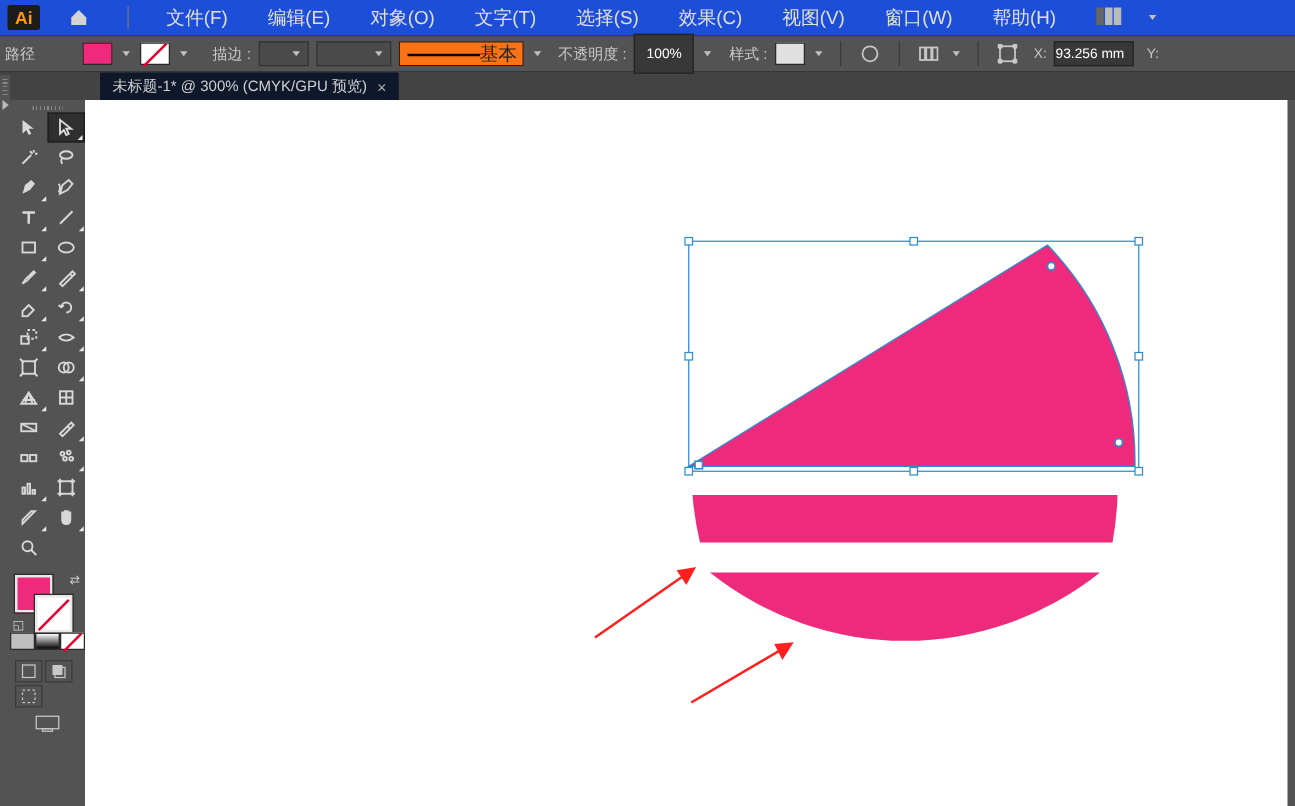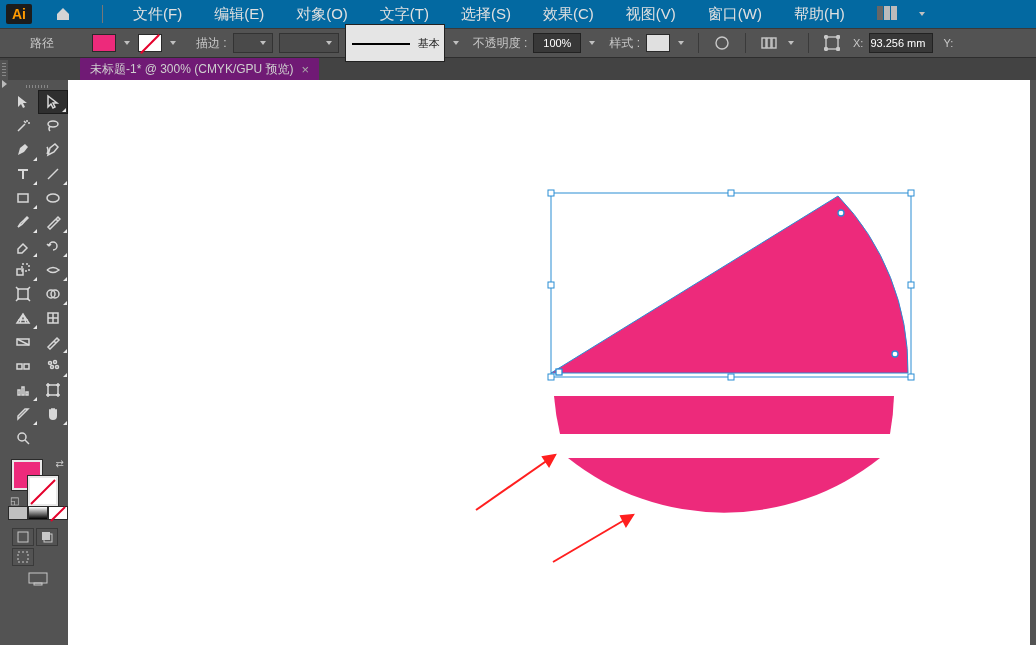--- a/index.html
+++ b/index.html
@@ -1,54 +1,54 @@
 <!DOCTYPE html>
 <html><head>
 <meta charset="utf-8">
 <style>
 *{margin:0;padding:0;box-sizing:border-box;font-family:"Microsoft YaHei",sans-serif;-webkit-user-select:none;user-select:none}
 body{width:1036px;height:645px;background:#535353;overflow:hidden;font-size:12px;color:#d4d4d4}
 
-.menubar{height:28px;background:#0369a1;display:flex;align-items:center;padding-left:6px;gap:16px}
+.menubar{height:28px;background:#1d4ed8;display:flex;align-items:center;padding-left:6px;gap:16px}
 .ai-logo{width:26px;height:20px;background:#1c1c1c;color:#ff9a00;font-weight:bold;font-size:14px;display:flex;align-items:center;justify-content:center;border-radius:2px;margin-right:4px}
 .home-ico{width:22px;height:22px;display:flex;align-items:center;justify-content:center;margin-right:6px}
 .home-ico svg{width:16px;height:16px;fill:#d4d4d4}
 .msep{width:1px;height:18px;background:#777;margin:0 6px}
 .mitem{padding:4px 8px;font-size:15px;color:#e0e0e0;white-space:nowrap}
 .layout-ico{width:24px;height:16px;display:flex;margin-left:8px}
 .layout-ico div{width:6px;height:14px;background:#bbb;margin-right:1px}
 .layout-ico div:first-child{background:#666}
 
 
-.optbar{height:30px;background:#535353;border-top:1px solid #3a3a3a;border-bottom:1px solid #2e2e2e;display:flex;align-items:center;padding-left:30px;font-size:12px;color:#c8c8c8;gap:6px}
+.optbar{height:30px;background:#535353;border-top:1px solid #3a3a3a;border-bottom:1px solid #2e2e2e;display:flex;align-items:center;padding-left:4px;font-size:12px;color:#c8c8c8;gap:6px}
 .sellabel{min-width:56px}
 .swatch-group{display:flex;align-items:center;gap:6px;margin-right:6px}
 .swatch{width:24px;height:18px;border:1px solid #2a2a2a;position:relative}
 .swatch.fill{background:#ed2a7b}
 .swatch.none{background:#fff}
 .swatch.none:after{content:"";position:absolute;left:-2px;right:-2px;top:50%;height:2px;background:#e4002b;transform:rotate(-45deg)}
 .dd-caret{width:10px;height:18px;display:flex;align-items:center;justify-content:center}
 .dd-caret:after{content:"";border-left:3px solid transparent;border-right:3px solid transparent;border-top:4px solid #c0c0c0}
 .olabel{margin-left:6px}
 .combo{height:20px;background:#4a4a4a;border:1px solid #333;display:flex;align-items:center;padding:0 4px;color:#ddd;font-size:11px}
 .combo.small{width:40px}
 .combo.med{width:60px}
 .combo .dd-caret{margin-left:auto}
-.brush-prev{width:100px;height:38px;background:#e5e5e5;border:1px solid #222;display:flex;align-items:center;justify-content:flex-end;padding-right:4px;font-size:11px;color:#222;position:relative}
+.brush-prev{width:100px;height:20px;background:#f97316;border:1px solid #222;display:flex;align-items:center;justify-content:flex-end;padding-right:4px;font-size:15px;color:#222;position:relative}
 .brush-prev:before{content:"";position:absolute;left:6px;right:34px;top:50%;height:2px;background:#000}
-.opacity-input{width:48px;height:20px;background:#383838;border:1px solid #222;color:#fff;text-align:center;font-size:11px;outline:none}
+.opacity-input{width:48px;height:32px;background:#383838;border:1px solid #222;color:#fff;text-align:center;font-size:11px;outline:none}
 .vsep{width:1px;height:20px;background:#3a3a3a;margin:0 6px}
 .icon-btn{width:22px;height:20px;display:flex;align-items:center;justify-content:center}
 .icon-btn svg{width:16px;height:16px;fill:none;stroke:#c8c8c8;stroke-width:1.4}
 .coord-lbl{font-size:11px;margin-left:4px}
 .coord-val{width:64px;height:20px;background:#383838;border:1px solid #222;font-size:11px;color:#fff;outline:none}
 
 
 .tabstrip{height:22px;background:#434343;display:flex;align-items:flex-end;padding-left:80px}
-.tab{height:22px;background:#701a75;color:#cfcfcf;font-size:12px;padding:4px 10px;display:flex;align-items:center;gap:8px;border-top-left-radius:1px;border-top-right-radius:1px}
+.tab{height:22px;background:#0f172a;color:#cfcfcf;font-size:12px;padding:4px 10px;display:flex;align-items:center;gap:8px;border-top-left-radius:1px;border-top-right-radius:1px}
 .tab .close-x{font-size:13px;color:#aaa}
 
 
 .leftstrip{position:absolute;left:0;top:60px;width:8px;height:585px;background:#535353}
 .leftstrip .gripdots{width:4px;height:14px;margin:3px auto;background:repeating-linear-gradient(#888 0 1px,transparent 1px 3px)}
 .leftstrip .arrow-r{width:0;height:0;border-top:4px solid transparent;border-bottom:4px solid transparent;border-left:5px solid #bbb;margin:2px auto}
 
 
 .toolbox{position:absolute;left:8px;top:80px;width:60px;background:#535353;display:flex;flex-wrap:wrap;align-content:flex-start;padding-top:2px}
 .toolbox .grip{width:100%;height:8px;display:flex;justify-content:center;align-items:center}

